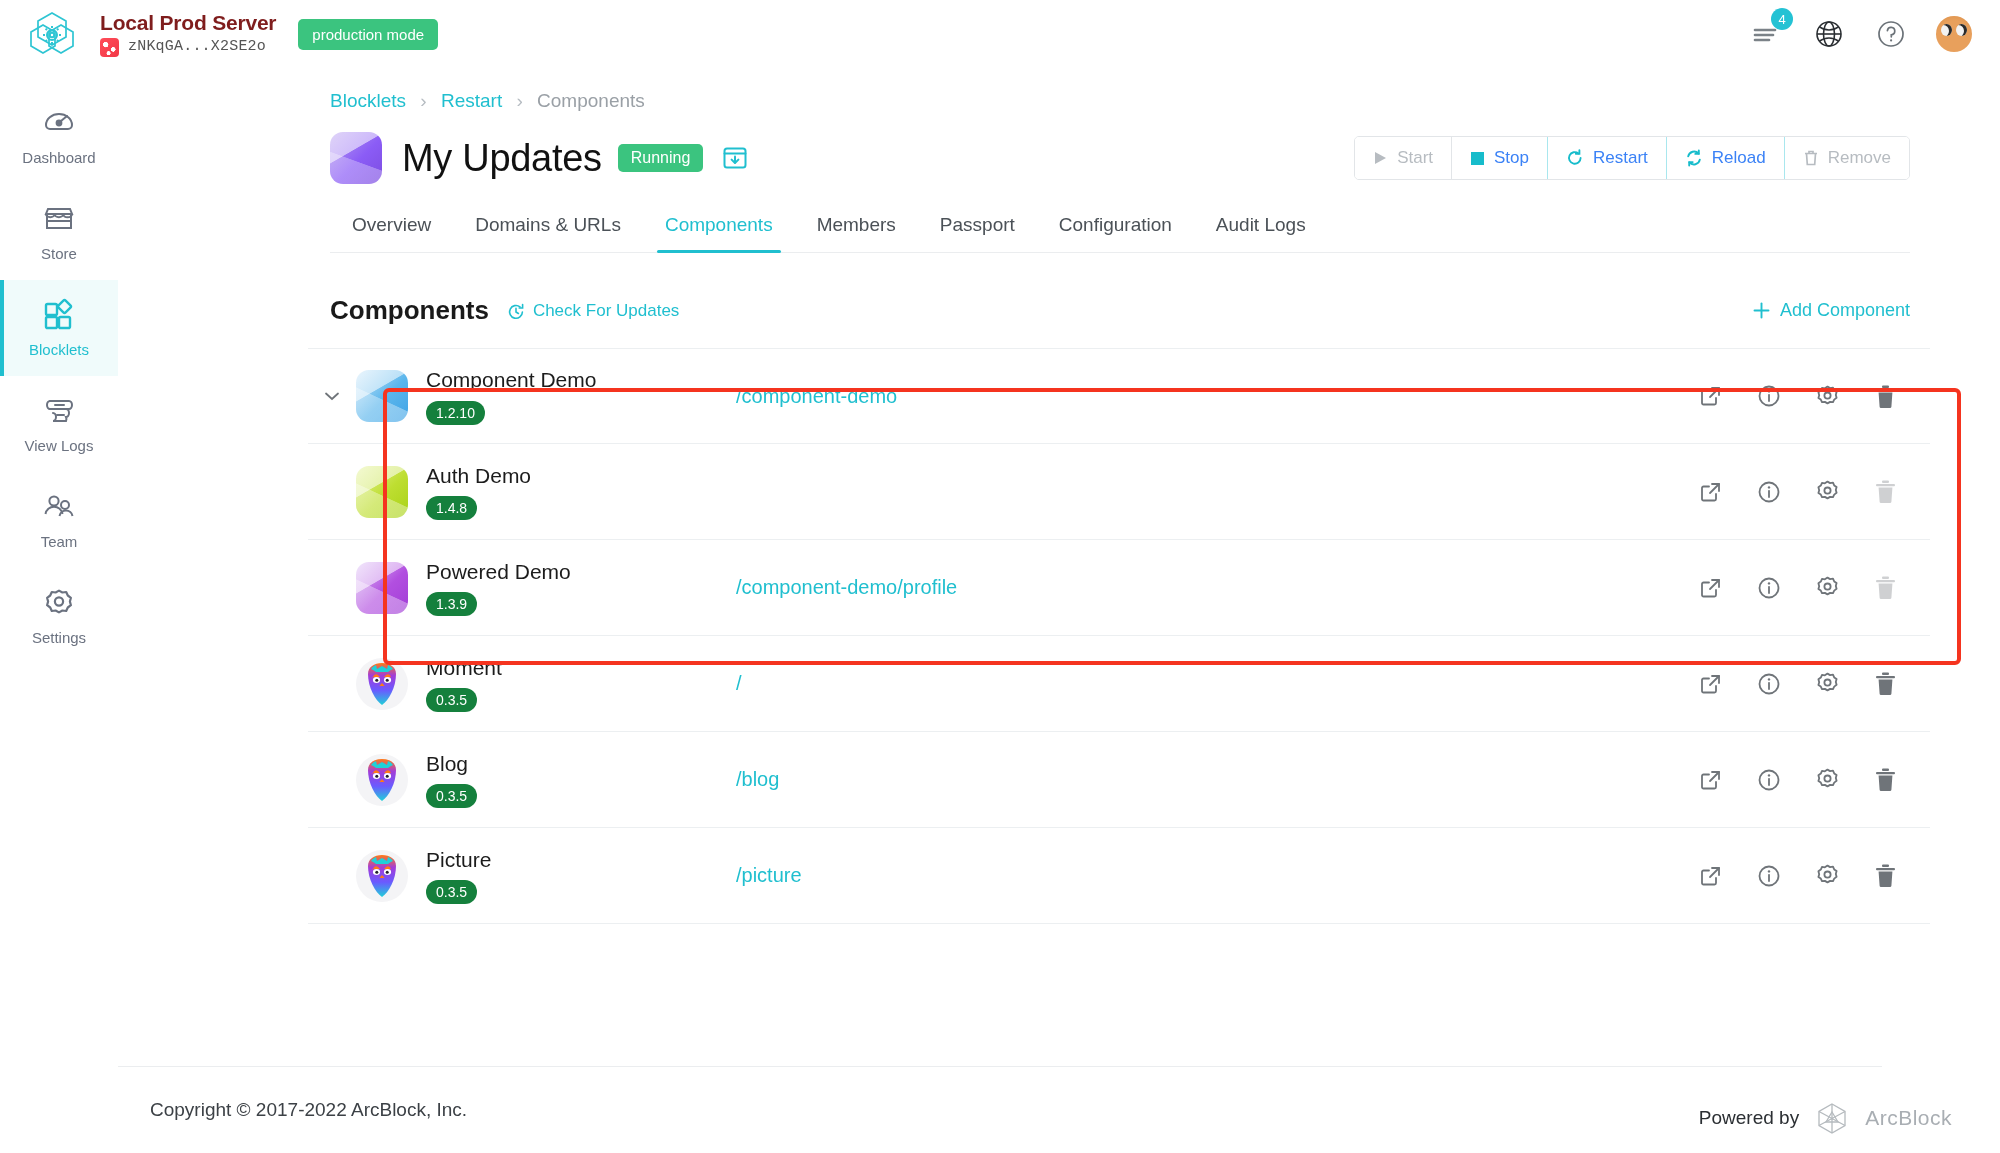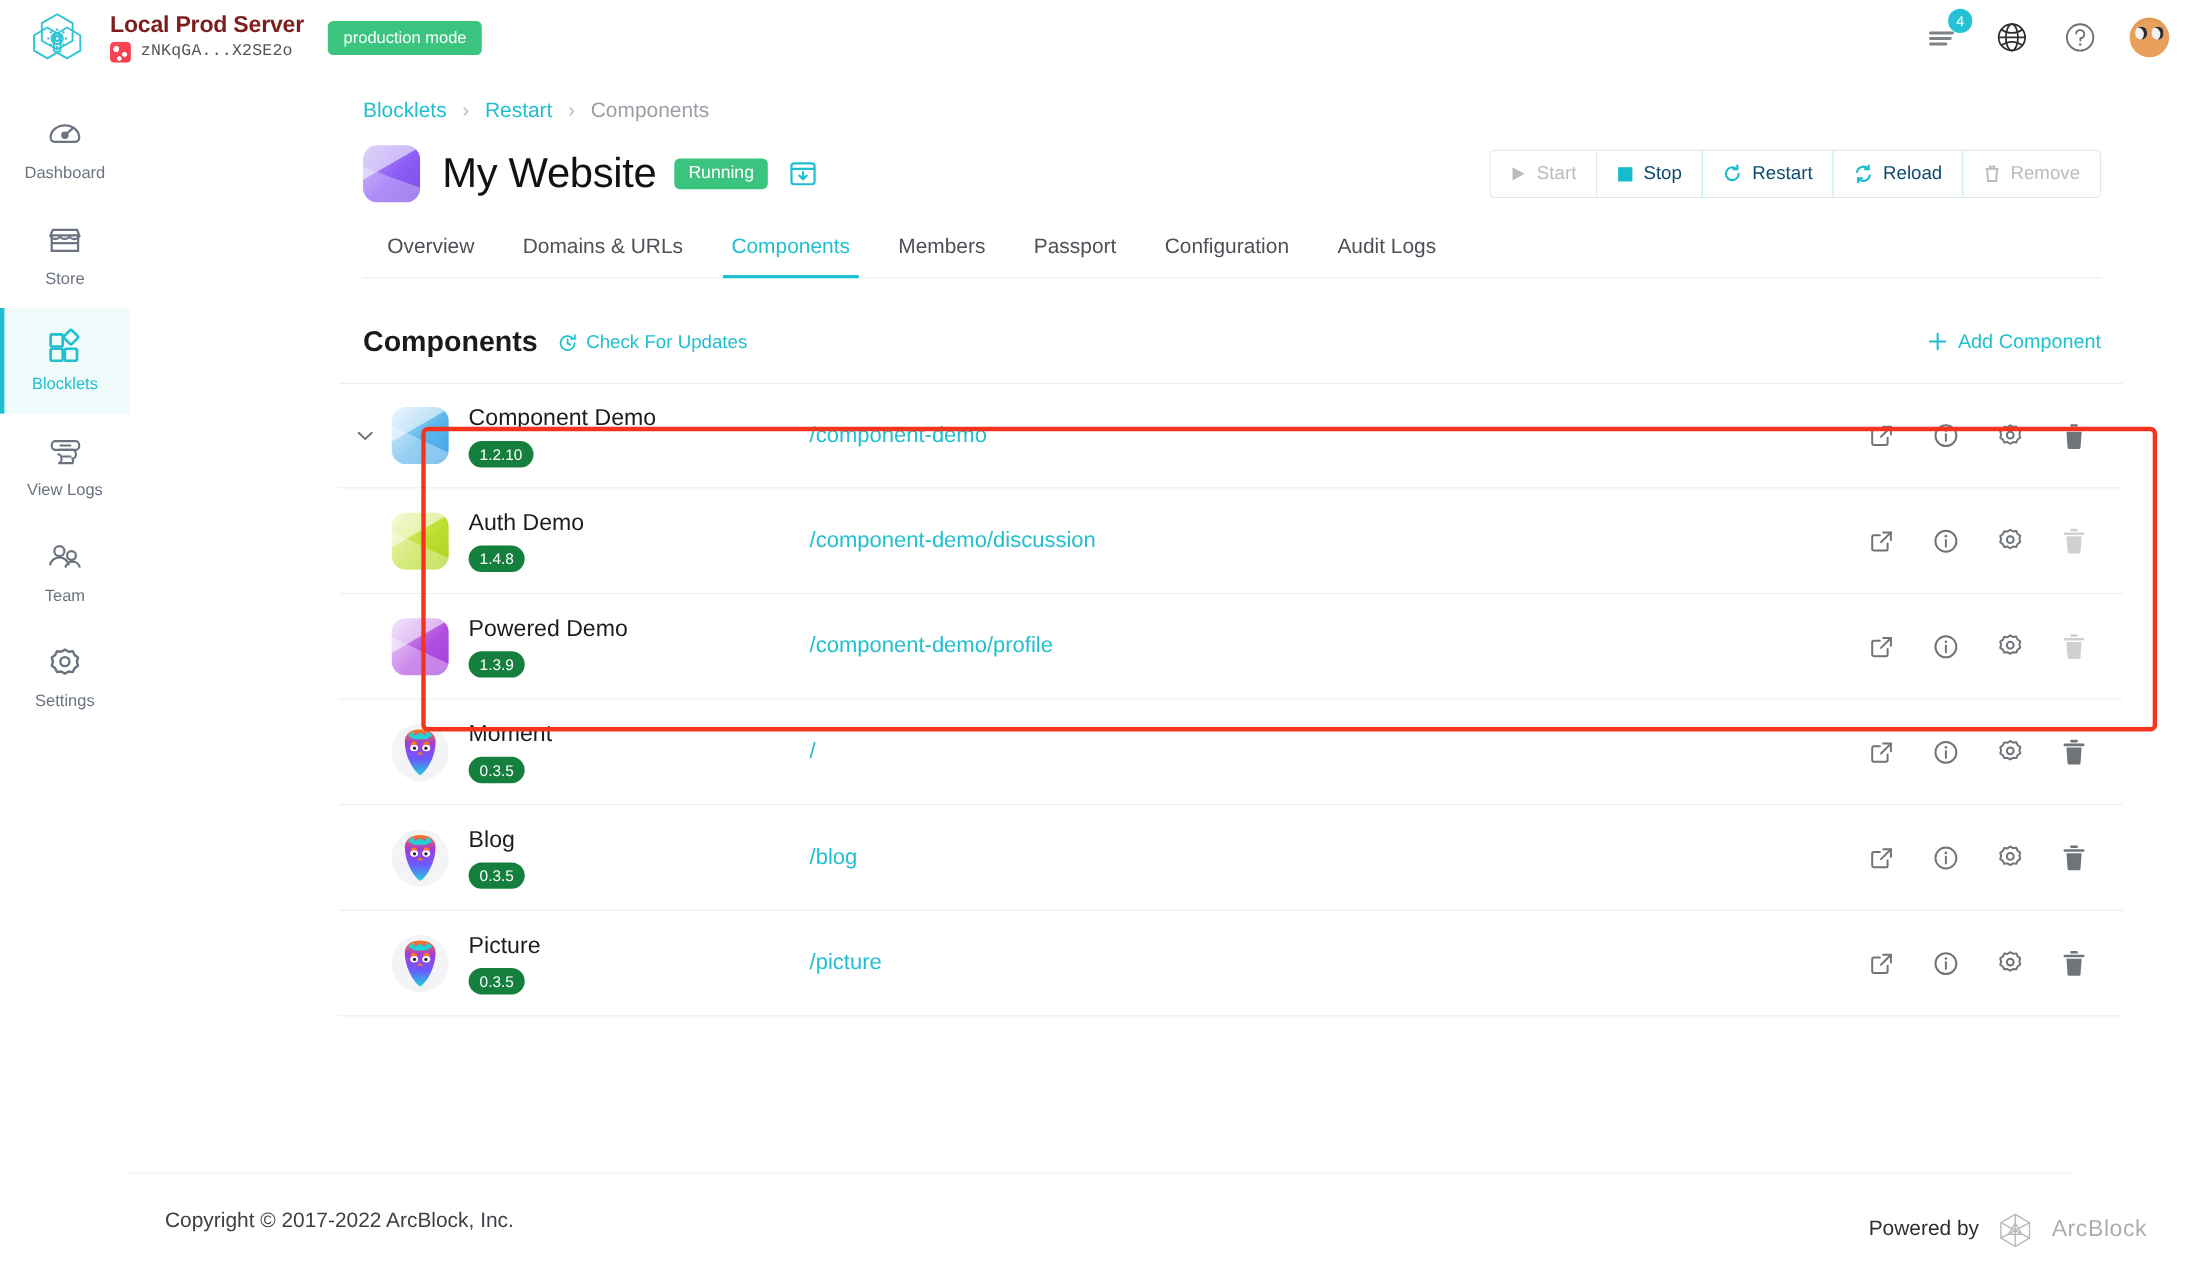--- a/index.html
+++ b/index.html
@@ -100,21 +100,21 @@
   }
   .download-btn { margin-left: 18px; cursor: pointer; display: flex; align-items: center; }
 
   .action-group {
     margin-left: auto; display: flex; align-items: stretch;
     border: 1px solid #e2e5e8; border-radius: 5px; overflow: hidden; background: #fff;
   }
   .act-btn {
     display: flex; align-items: center; gap: 9px;
     padding: 0 18px; height: 42px; font-size: 17px; cursor: pointer;
-    background: #fff; border-right: 1px solid #e2e5e8; color: #0c4a6e; white-space: nowrap;
+    background: #fff; border-right: 1px solid #e2e5e8; color: #3b82f6; white-space: nowrap;
   }
   .act-btn:last-child { border-right: none; }
   .act-btn.disabled { color: #b7bcc1; cursor: default; }
   .act-btn.enabled { border-color: #a9e7ee; }
 
   
   .tabs {
     margin: 30px 0 0 212px; width: 1580px;
     display: flex; align-items: flex-end; gap: 0; border-bottom: 1px solid #ebedef;
   }
@@ -328,21 +328,21 @@
     <div class="breadcrumb">
       <a>Blocklets</a>
       <span class="sep">›</span>
       <a>Restart</a>
       <span class="sep">›</span>
       <span>Components</span>
     </div>
 
     <div class="title-row">
       <div class="app-icon"></div>
-      <div class="page-title">My Website</div>
+      <div class="page-title">My Updates</div>
       <div class="status-badge">Running</div>
       <div class="download-btn">
         <svg width="28" height="28" viewBox="0 0 28 28" fill="none" stroke="#20bfcf" stroke-width="2" stroke-linecap="round" stroke-linejoin="round">
           <rect x="3.5" y="4.5" width="21" height="19" rx="2.5"></rect>
           <line x1="3.5" y1="9.5" x2="24.5" y2="9.5"></line>
           <path d="M14 12.5v6"></path>
           <path d="M10.6 15.6L14 19l3.4-3.4"></path>
         </svg>
       </div>
 
@@ -460,21 +460,20 @@
         </div>
       </div>
 
       <div class="row">
         <div class="row-indent"></div>
         <div class="row-icon icon-auth-demo"></div>
         <div class="row-meta">
           <div class="row-name">Auth Demo</div>
           <span class="version-badge">1.4.8</span>
         </div>
-        <div class="row-path">/component-demo/discussion</div>
         <div class="row-actions">
           <div class="act-ico">
             <svg width="24" height="24" viewBox="0 0 24 24" fill="none" stroke="#6f7479" stroke-width="1.8" stroke-linecap="round" stroke-linejoin="round">
               <path d="M13 4h7v7"></path>
                 <path d="M20 4l-9 9"></path>
                 <path d="M17 14v5a1.5 1.5 0 0 1-1.5 1.5h-11A1.5 1.5 0 0 1 3 19V8a1.5 1.5 0 0 1 1.5-1.5H10"></path>
             </svg>
           </div>
           <div class="act-ico">
             <svg width="24" height="24" viewBox="0 0 24 24" fill="none" stroke="#6f7479" stroke-width="1.8">

